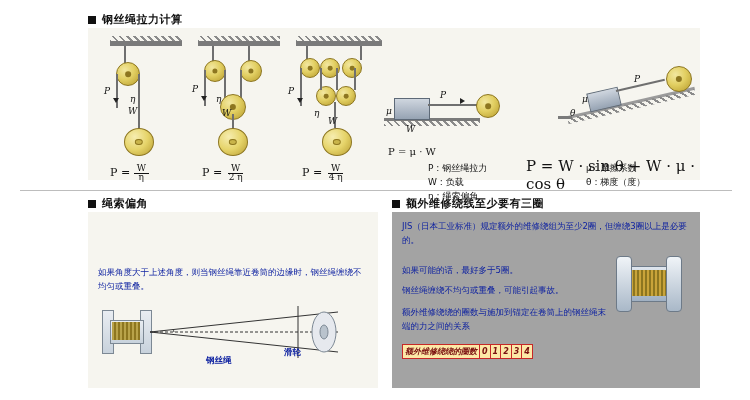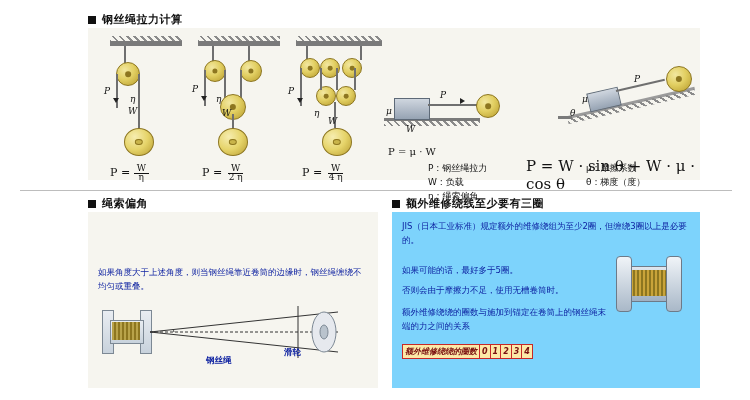--- a/index.html
+++ b/index.html
@@ -60,21 +60,21 @@
   
   #sec2{position:absolute;left:88px;top:196px;}
   #panel2{position:absolute;left:88px;top:212px;width:290px;height:176px;background:#f6f5ef;}
   .p-txt{position:absolute;font-size:8.5px;line-height:1.62;color:#0b1fa0;}
   .p-txt.note{color:#0b1fa0;}
 
   .spool{position:absolute;background:linear-gradient(#e9edf2,#c8d2dc);border:1px solid #7c8894;}
 
   
   #sec3{position:absolute;left:392px;top:196px;}
-  #panel3{position:absolute;left:392px;top:212px;width:308px;height:176px;background:#7dd3fc;}
+  #panel3{position:absolute;left:392px;top:212px;width:308px;height:176px;background:#a3a3a3;}
   .r-txt{position:absolute;font-size:8.5px;line-height:1.62;color:#0b1fa0;}
 
   table.t{position:absolute;border-collapse:collapse;font-size:8px;font-style:italic;}
   table.t td{border:1px solid #c62828;padding:1px 2px;text-align:center;color:#111;background:#fff;}
   table.t td.hd{background:#fde9a7;font-weight:bold;color:#7a1010;}
   table.t td.lead{background:#fff;text-align:left;font-size:7px;line-height:1.25;width:96px;color:#0b1fa0;}
 
   .drum{position:absolute;}
   .drum .body{position:absolute;left:0;top:10px;width:60px;height:34px;border-radius:4px;
      background:linear-gradient(#dfe6ee,#9fb0c2);border:1px solid #6d7a88;}
@@ -238,21 +238,21 @@
   </div>
 
   <div class="sec-head" id="sec3">
     <span class="sq"></span>
     <span class="txt">额外维修绕线至少要有三圈</span>
   </div>
 
   <div id="panel3">
     <div class="r-txt" style="left:10px;top:8px;width:286px;">JIS（日本工业标准）规定额外的维修绕组为至少2圈，但缠绕3圈以上是必要的。</div>
     <div class="r-txt" style="left:10px;top:52px;width:200px;">如果可能的话，最好多于5圈。</div>
-    <div class="r-txt" style="left:10px;top:72px;width:200px;">否则会由于摩擦力不足，使用无槽卷筒时。</div>
+    <div class="r-txt" style="left:10px;top:72px;width:200px;">钢丝绳缠绕不均匀或重叠，可能引起事故。</div>
     <div class="r-txt" style="left:10px;top:94px;width:206px;">额外维修绕绕的圈数与施加到锚定在卷筒上的钢丝绳末端的力之间的关系</div>
 
     <div class="drum" style="left:224px;top:44px;width:76px;height:56px;">
       <div class="body"></div>
       <div class="coil"></div>
       <div class="flange" style="left:0;"></div>
       <div class="flange" style="left:50px;"></div>
     </div>
 
     <table class="t" style="left:10px;top:132px;">

